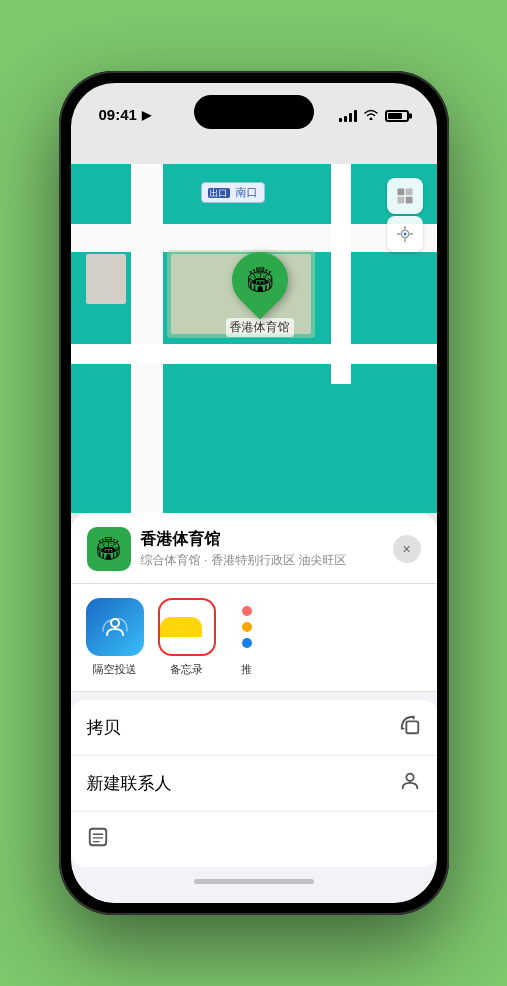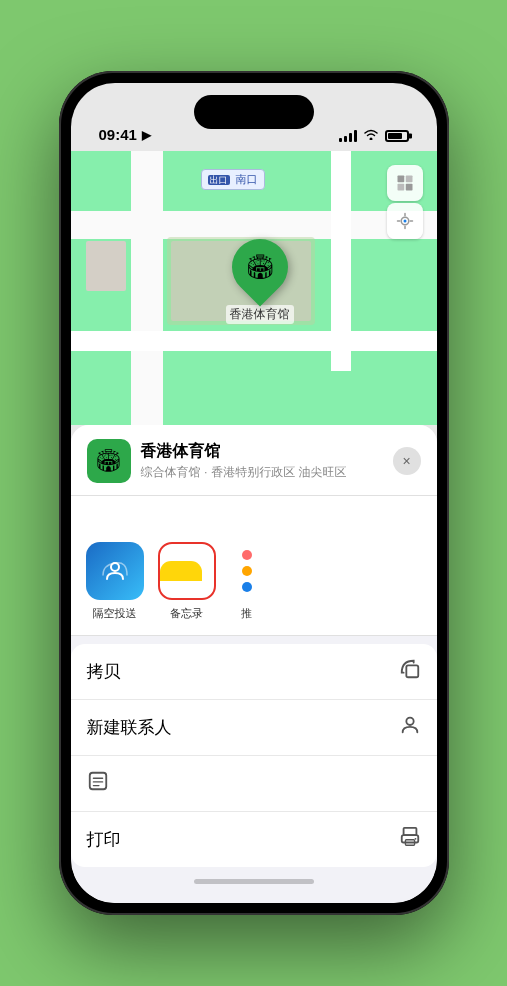--- a/index.html
+++ b/index.html
@@ -42,21 +42,21 @@
       transform: translateX(-50%);
       width: 120px;
       height: 34px;
       background: #000;
       border-radius: 20px;
       z-index: 100;
     }
 
     
     .status-bar {
-      height: 68px;
+      height: 48px;
       display: flex;
       align-items: flex-end;
       justify-content: space-between;
       padding: 8px 28px 8px;
       position: relative;
       z-index: 50;
       flex-shrink: 0;
     }
 
     .status-time {
@@ -122,22 +122,23 @@
     
     .map-area {
       flex: 1;
       position: relative;
       overflow: hidden;
     }
 
     .map-bg {
       width: 100%;
       height: 100%;
-      background: #86efac;
-      position: relative;
+      background: #14b8a6;
+      position: relative;
+      margin-top: 33px;
     }
 
     
     .map-road-h {
       position: absolute;
       background: #fff;
     }
     .map-road-v {
       position: absolute;
       background: #fff;
@@ -301,21 +302,20 @@
       overflow: hidden;
       border-bottom: 0.5px solid #e0e0e0;
     }
 
     .share-item {
       display: flex;
       flex-direction: column;
       align-items: center;
       gap: 6px;
       min-width: 64px;
-      margin-top: 32px;
     }
 
     .share-icon {
       width: 58px;
       height: 58px;
       border-radius: 14px;
       display: flex;
       align-items: center;
       justify-content: center;
       font-size: 28px;
@@ -537,31 +537,20 @@
 
         <div class="action-item">
           <span class="action-icon">
             <svg width="22" height="22" viewBox="0 0 24 24" fill="none">
               <rect x="3" y="3" width="18" height="18" rx="3" stroke="#555" stroke-width="2"></rect>
               <path d="M7 9 L17 9 M7 13 L17 13 M7 17 L13 17" stroke="#555" stroke-width="1.5" stroke-linecap="round"></path>
             </svg>
           </span>
         </div>
 
-        <div class="action-item">
-          <span class="action-label">打印</span>
-          <span class="action-icon">
-            <svg width="22" height="22" viewBox="0 0 24 24" fill="none">
-              <rect x="5" y="2" width="14" height="8" rx="1" stroke="#555" stroke-width="2"></rect>
-              <rect x="3" y="10" width="18" height="8" rx="2" stroke="#555" stroke-width="2"></rect>
-              <rect x="7" y="15" width="10" height="6" rx="1" stroke="#555" stroke-width="1.5"></rect>
-              <circle cx="18" cy="14" r="1" fill="#555"></circle>
-            </svg>
-          </span>
-        </div>
 
       </div>
 
       <div class="home-indicator">
         <div class="home-bar"></div>
       </div>
 
     </div>
   </div>
 </div>

